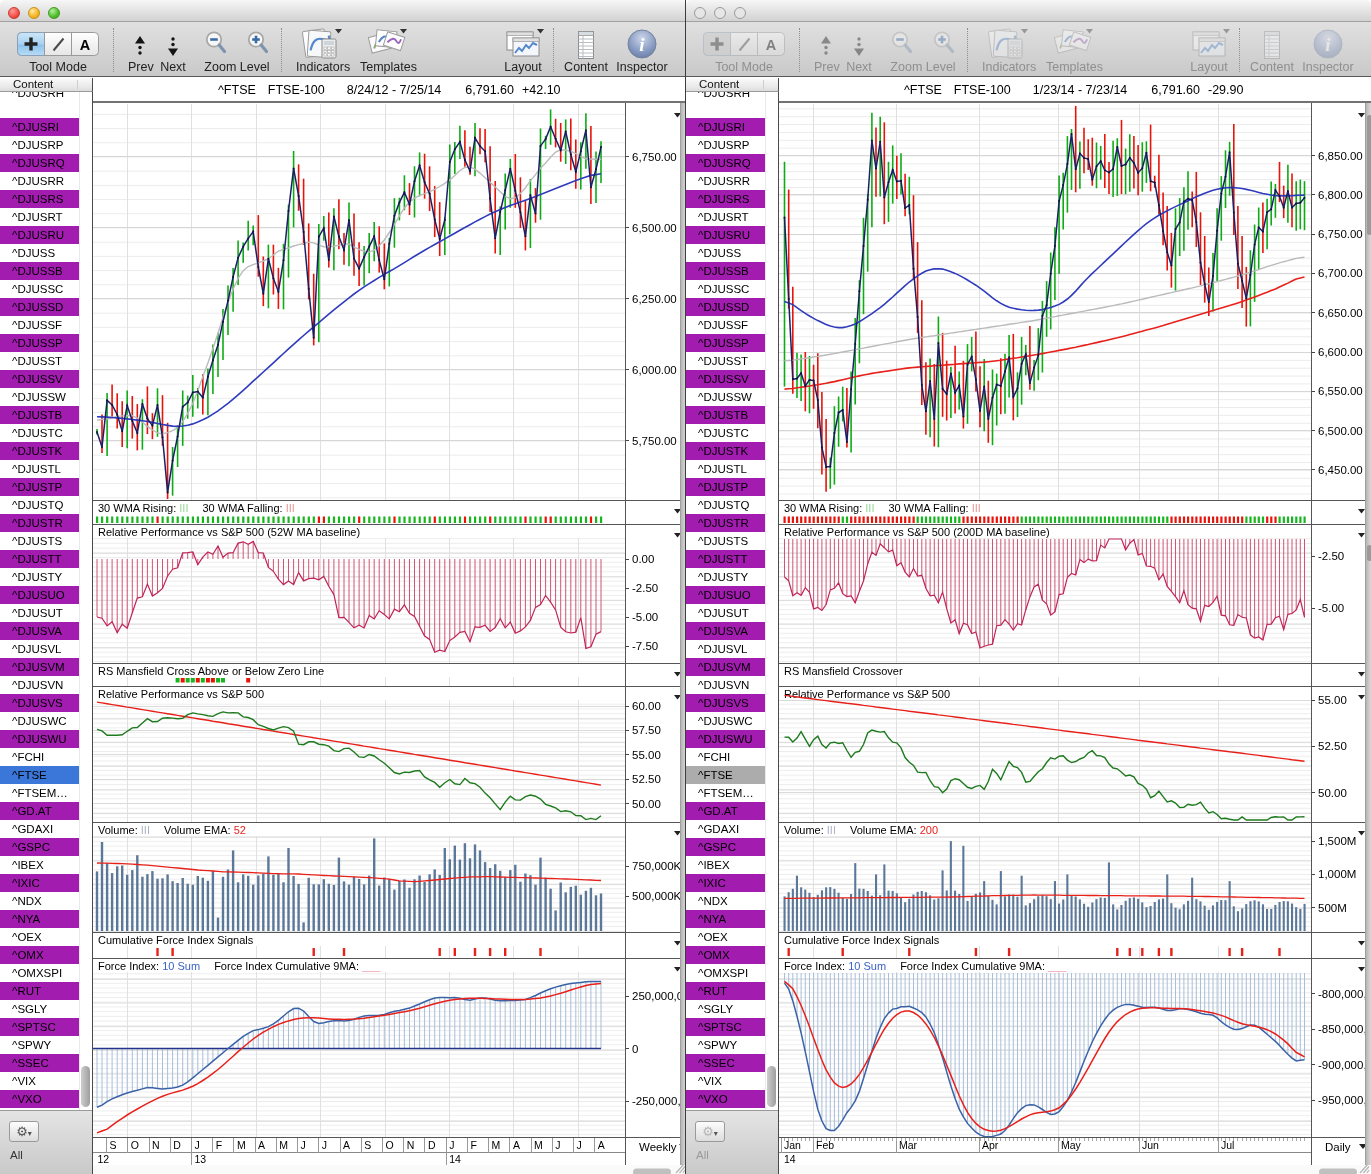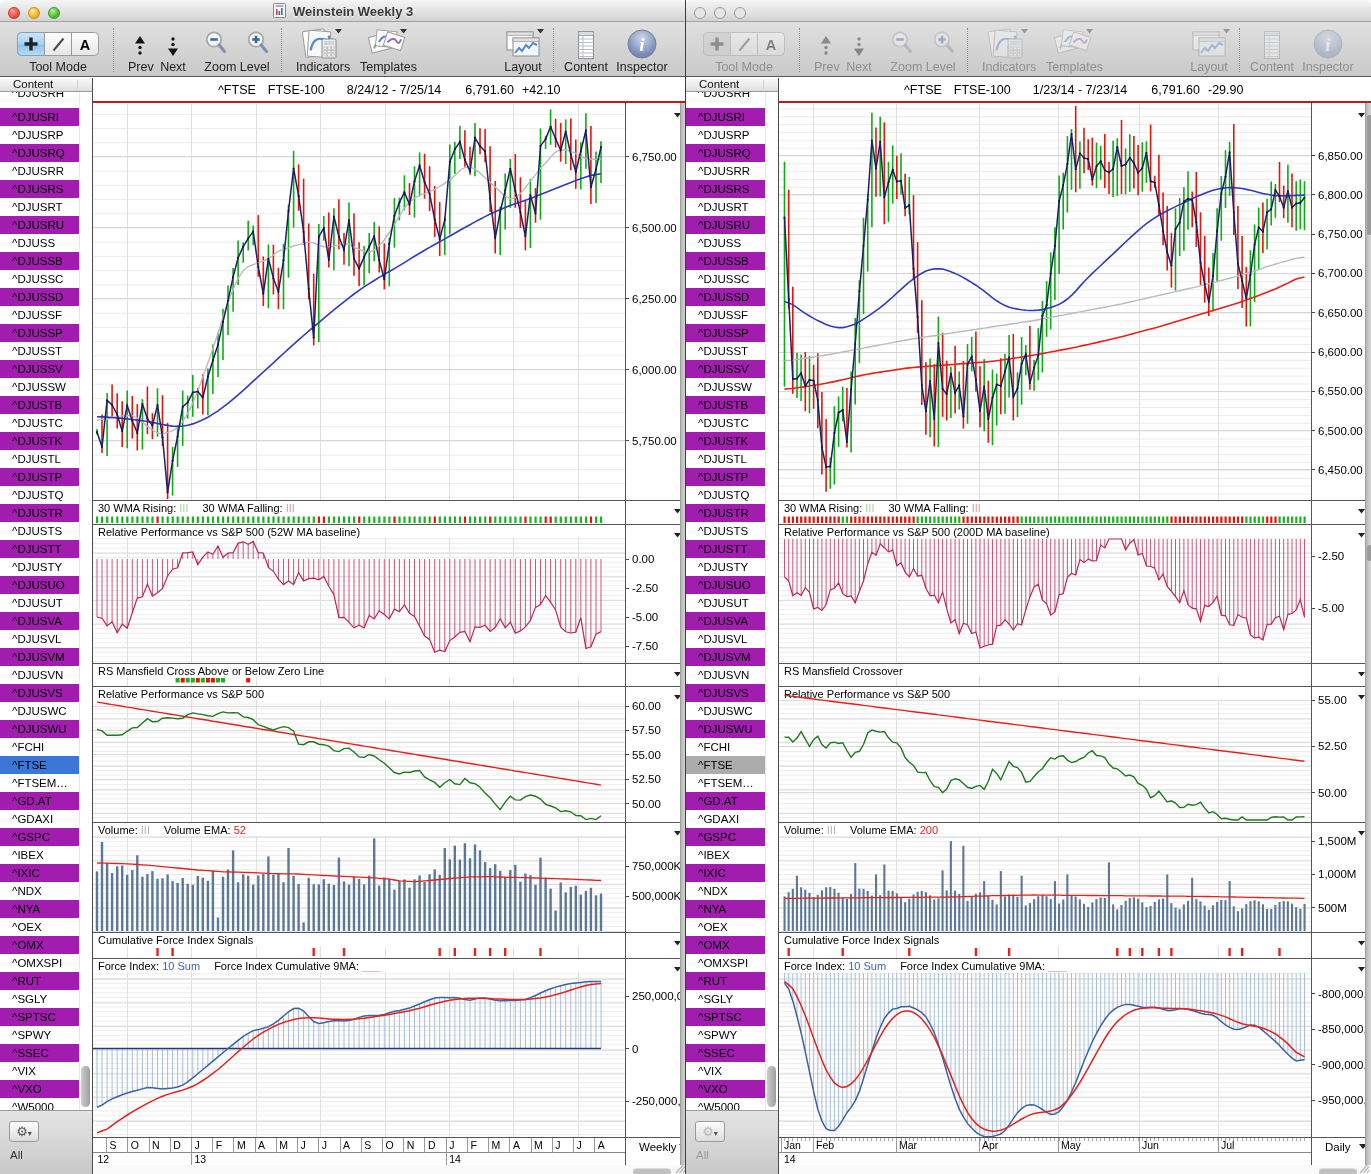--- a/index.html
+++ b/index.html
@@ -12,56 +12,49 @@
 .dimt{color:#8f8f8f;font-weight:bold}
 .toolbar{position:absolute;top:22px;left:0;right:0;height:55px;
  background:linear-gradient(180deg,#e0e0e0,#c9c9c9);border-bottom:1px solid #585858}
 .toolbar.dim .ticon,{opacity:.45}
 .dim .ticon{opacity:.4}
 .dim .tlabel{color:#8f8f8f}
 .titem{position:absolute;top:4px;text-align:center}
 .ticon{height:36px;display:flex;align-items:center;justify-content:center}
 .tlabel{font-size:12.5px;color:#222;margin-top:-2px;white-space:nowrap}
 .tsep{position:absolute;top:6px;height:44px;border-left:1px dotted #8e8e8e}
-.hdrrow{position:absolute;top:78px;left:93px;right:0;height:25px;background:#fff;border-bottom:2px solid #b91c1c;
+.hdrrow{position:absolute;top:78px;left:93px;right:0;height:25px;background:#fff;border-bottom:2px solid #737373;
  font-size:12.5px;color:#000;padding-left:125px;padding-top:5px;white-space:nowrap}
 .contenthdr{position:absolute;top:78px;left:0;width:93px;height:14px;
  background:linear-gradient(180deg,#fbfbfb,#e8e8e8 70%,#dcdcdc);border-bottom:1px solid #9a9a9a;border-right:1px solid #4a4a4a;
  font-size:11.5px;color:#111;line-height:13px}
 .chsep{position:absolute;right:14px;top:2px;bottom:2px;border-left:1px solid #cfcfcf}
 .sidebar{position:absolute;top:92px;left:0;width:93px;bottom:0;background:#fff;border-right:1px solid #4a4a4a;overflow:hidden}
 .row{height:18px;font-size:11.5px;color:#000;padding-left:12px;line-height:18px;width:79px}
 .row.odd{background:#a21caf}
 .row.sel{background:#3a77d8}
 .row.selg{background:#acacac}
-.row.partial{height:16px;overflow:hidden;line-height:16px}
+.row.partial{height:26px;overflow:hidden;line-height:16px}
 .sgutter{position:absolute;top:0;left:79px;width:1px;bottom:64px;background:#e8e8e8}
 .sthumb{position:absolute;right:2px;top:974px;width:9px;height:41px;border-radius:5px;background:linear-gradient(90deg,#cdcdcd,#9e9e9e);}
 .gearzone{position:absolute;left:0;right:0;bottom:0;height:64px;background:linear-gradient(180deg,#e4e4e4,#c9c9c9);border-top:1px solid #9a9a9a}
 .gearzone.dim .gearbtn{color:#b6b6b6}
 .gearzone.dim .alllbl{color:#9a9a9a}
 .gearbtn{position:absolute;left:9px;top:10px;width:30px;height:21px;border:1px solid #9a9a9a;border-radius:3px;
  background:linear-gradient(180deg,#fdfdfd,#dcdcdc);font-size:13px;color:#555;text-align:center;line-height:20px}
 .gcaret{font-size:8px;color:#555}
 .alllbl{position:absolute;left:10px;top:38px;font-size:11.5px;color:#333}
 .chartarea{position:absolute;top:103px;left:93px;bottom:0;right:0}
 .vscroll{position:absolute;top:103px;right:0;width:6px;bottom:9px;background:linear-gradient(90deg,#b5b5b5,#dadada);border-left:1px solid #9f9f9f}
 .vthumb{position:absolute;left:0.5px;width:5px;border-radius:3px;background:#9a9a9a}
 </style></head>
 <body>
 <div class="window" style="left:0px;width:686px">
 <div class="titlebar">
       <div class="lights"><span class="tl" style="background:radial-gradient(circle at 35% 30%,#ff9a96,#f4574e 55%,#d2231a);border-color:#c43b33"></span><span class="tl" style="background:radial-gradient(circle at 35% 30%,#ffe9a8,#f5b829 55%,#d9940e);border-color:#c8920f"></span><span class="tl" style="background:radial-gradient(circle at 35% 30%,#b6f0a8,#55c32f 55%,#2f9a12);border-color:#3f9a1f"></span></div>
-      <div class="title"><span style="opacity:1"><svg width="13" height="15" viewBox="0 0 13 15" style="vertical-align:-2px">
-<rect x="0.5" y="0.5" width="12" height="14" rx="1" fill="#f8f8f8" stroke="#888"></rect>
-<rect x="2.5" y="2" width="8" height="2" fill="#9db6d8"></rect>
-<rect x="3" y="6" width="1.6" height="6" fill="#cc4444"></rect>
-            <rect x="5.5" y="8" width="1.6" height="4" fill="#4466aa"></rect>
-            <rect x="8" y="5" width="1.6" height="7" fill="#4466aa"></rect>
-</svg></span>&nbsp;&nbsp;Weinstein Weekly 3</div>
     </div>
 <div class="toolbar">
 <div class="titem" style="left:16px;width:84px">
         <div class="ticon">
           <svg width="82" height="24" viewBox="0 0 82 24">
 <defs>
               <linearGradient id="segblue" x1="0" y1="0" x2="0" y2="1">
 <stop offset="0" stop-color="#cde6f8"></stop>
                 <stop offset="0.5" stop-color="#a9d2f2"></stop>
                 <stop offset="0.55" stop-color="#90c3ec"></stop>

